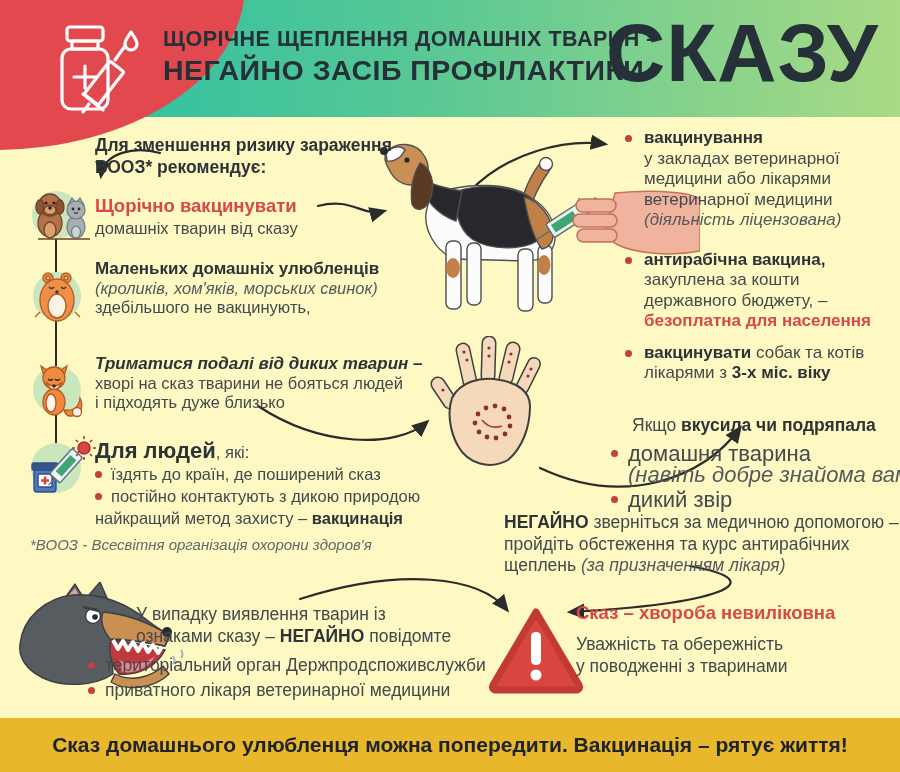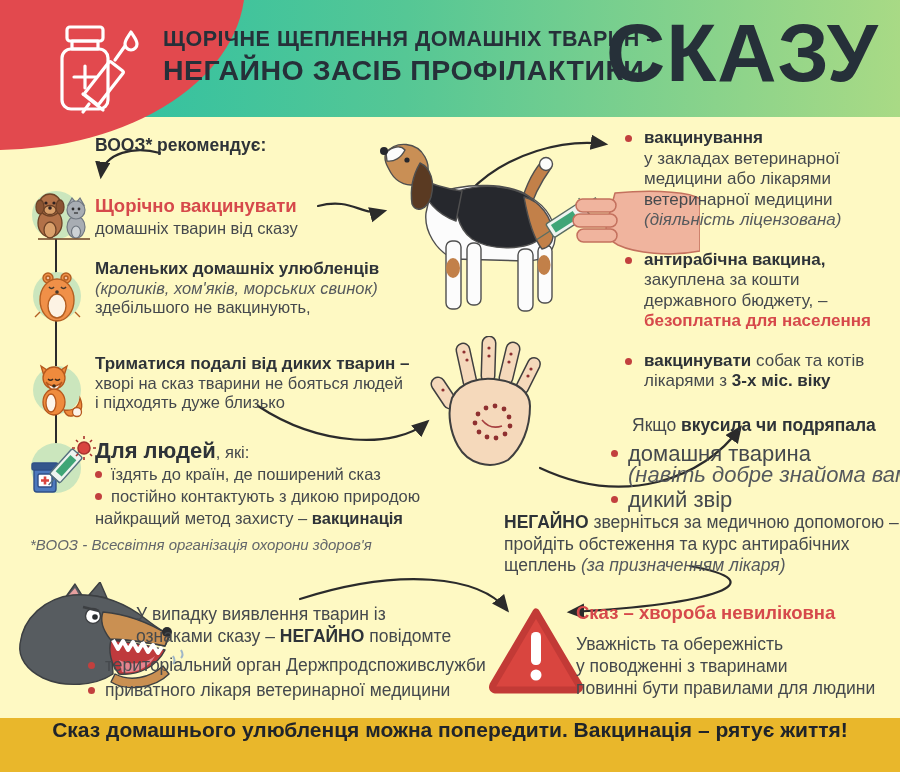--- a/index.html
+++ b/index.html
@@ -17,21 +17,21 @@
     background:linear-gradient(92deg,#24bfa6 0%,#55c795 45%,#a9da85 100%); }
   #red-ellipse { position:absolute; left:-255px; top:-180px; width:500px; height:330px;
     border-radius:50%; background:#e2494e; z-index:3; }
   .title-sm { color:#263039; font-weight:700; letter-spacing:.5px; }
   #title-big { color:#263039; font-weight:700; font-size:82px; letter-spacing:1px; line-height:82px; }
   
   .dot { position:absolute; width:7px; height:7px; border-radius:50%; background:#c2403e; }
   .green-circ { fill:#cbe6bd; }
   
   #footer { position:absolute; left:0; top:718px; width:900px; height:54px; background:#e9b72b;
-    display:flex; align-items:flex-start; justify-content:center; z-index:6; }
+    display:flex; align-items:center; justify-content:center; z-index:6; }
   #footer span { color:#20242a; font-weight:700; font-size:21px; }
   svg { display:block; }
   .lay { z-index:4; } .txt { z-index:5; }
 </style>
 </head>
 <body>
 
 <div id="canvas">
 
   <div id="header"></div>
@@ -145,36 +145,37 @@
       <path d="M42,14 v-10"></path>
         <path d="M35,48 h14 M42,48 v9"></path>
     </g>
     <g stroke="#a8322e" stroke-width="1.6">
       <circle cx="62" cy="14" r="6" fill="#d9453f"></circle>
       <path d="M62,5 v-3 M62,23 v3 M53,14 h-3 M71,14 h3 M56,8 l-2,-2 M68,8 l2,-2 M56,20 l-2,2 M68,20 l2,2"></path>
     </g>
   </svg>
 
   <div class="abs nw txt" style="left:95px; top:134px; font-size:17.5px; line-height:22px;">
+    <div class="b dark">Для зменшення ризику зараження</div>
     <div class="b dark">ВООЗ* рекомендує:</div>
   </div>
 
   <div class="abs nw txt" style="left:95px; top:195px;">
     <div class="b red" style="font-size:18.5px; line-height:22px;">Щорічно вакцинувати</div>
     <div class="body-txt" style="line-height:22px;">домашніх тварин від сказу</div>
   </div>
 
   <div class="abs nw txt body-txt" style="left:95px; top:259px;">
     <div class="b dark" style="font-size:17px;">Маленьких домашніх улюбленців</div>
     <div class="i" style="color:#55595d;">(кроликів, хом'яків, морських свинок)</div>
     <div>здебільшого не вакцинують,</div>
   </div>
 
   <div class="abs nw txt body-txt" style="left:95px; top:354px;">
-    <div class="b dark" style="font-size:17px;">Триматися подалі від диких тварин –</div>
+    <div class="b dark" style="font-size:17px;font-style:italic;">Триматися подалі від диких тварин –</div>
     <div>хворі на сказ тварини не бояться людей</div>
     <div>і підходять дуже близько</div>
   </div>
 
   <div class="abs nw txt body-txt" style="left:95px; top:440px; line-height:22px;">
     <div><span class="b dark" style="font-size:22px;">Для людей</span><span>, які:</span></div>
     <div style="position:relative; padding-left:16px;"><span class="dot" style="left:0; top:8px;"></span><span>їздять до країн, де поширений сказ</span></div>
     <div style="position:relative; padding-left:16px;"><span class="dot" style="left:0; top:8px;"></span><span>постійно контактують з дикою природою</span></div>
     <div><span>найкращий метод захисту – </span><span class="b dark">вакцинація</span></div>
   </div>
@@ -262,21 +263,21 @@
 
   <div class="abs nw txt" style="left:625px; top:128px; font-size:17px; line-height:20.5px; color:#45494d;">
     <div style="position:relative; padding-left:19px; margin-bottom:19px;">
       <span class="dot" style="left:0; top:7px;"></span>
       <div class="b dark">вакцинування</div>
       <div>у закладах ветеринарної</div>
       <div>медицини або лікарями</div>
       <div>ветеринарної медицини</div>
       <div class="i" style="color:#55595d;">(діяльність ліцензована)</div>
     </div>
-    <div style="position:relative; padding-left:19px; margin-bottom:19px;">
+    <div style="position:relative; padding-left:19px; margin-bottom:11px;">
       <span class="dot" style="left:0; top:7px;"></span>
       <div class="b dark">антирабічна вакцина,</div>
       <div>закуплена за кошти</div>
       <div>державного бюджету, –</div>
       <div class="b red">безоплатна для населення</div>
     </div>
     <div style="position:relative; padding-left:19px;">
       <span class="dot" style="left:0; top:7px;"></span>
       <div><span class="b dark">вакцинувати</span><span> собак та котів</span></div>
       <div><span>лікарями з </span><span class="b dark">3-х міс. віку</span></div>
@@ -335,21 +336,20 @@
     <path d="M49,6 L92,79 Q94,84 88,84 L10,84 Q4,84 6,79 Z" fill="#d9453f" stroke="#c23a36" stroke-width="7" stroke-linejoin="round"></path>
     <rect x="44" y="26" width="10" height="33" rx="4.5" fill="#ffffff"></rect>
     <circle cx="49" cy="69" r="5.5" fill="#ffffff"></circle>
   </svg>
 
   <div class="abs nw txt" style="left:576px; top:602px;">
     <div class="b red" style="font-size:18.5px; margin-bottom:9px;">Сказ – хвороба невиліковна</div>
     <div style="font-size:17.5px; line-height:22px; color:#45494d;">
       <div>Уважність та обережність</div>
       <div>у поводженні з тваринами</div>
-      <div>повинні бути правилами для людини</div>
     </div>
   </div>
 
   <div id="footer">
     <span>Сказ домашнього улюбленця можна попередити. Вакцинація – рятує життя!</span>
   </div>
 
 </div>
 
 </body></html>

